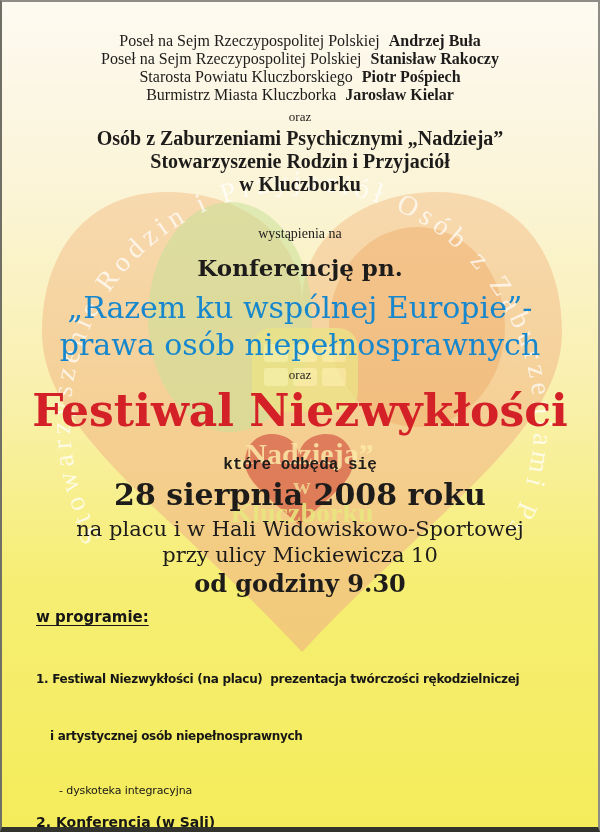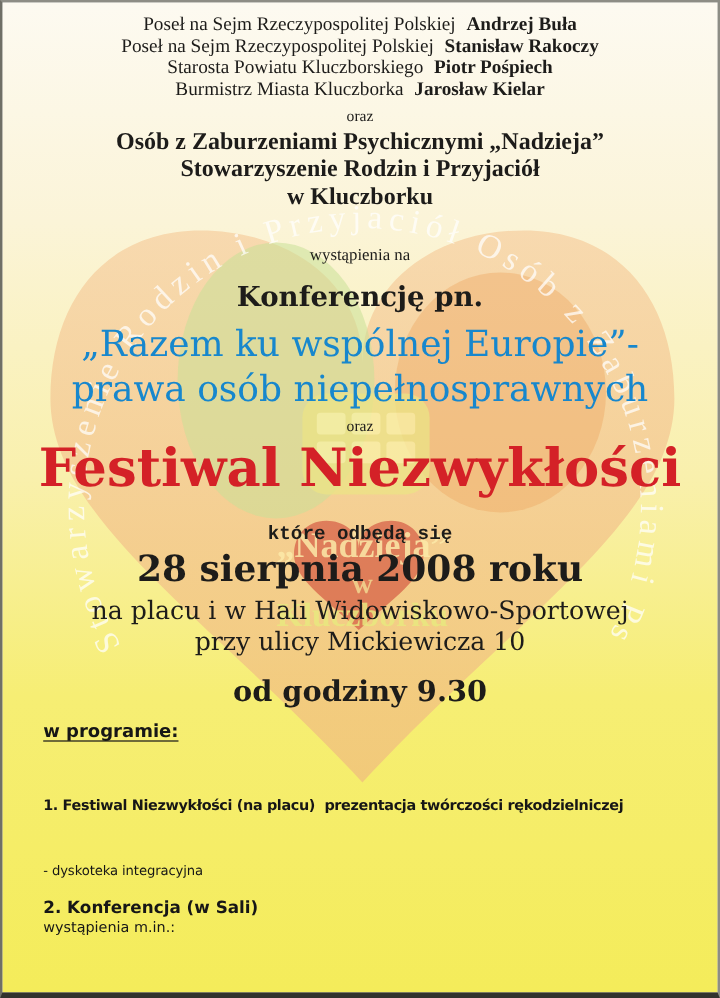--- a/index.html
+++ b/index.html
@@ -7,41 +7,41 @@
     width:600px;height:832px;position:relative;overflow:hidden;box-sizing:border-box;
     margin:0 auto;
     border-top:2px solid #8d8d85;
     border-left:2px solid #6f6f66;
     border-right:2px solid #8d8d85;
     border-bottom:5px solid #33332e;
     background:linear-gradient(180deg,#fdfaf1 0%,#fbf4d8 22%,#f9f0ac 48%,#f6ee74 70%,#f4ec5a 100%);
     font-family:"Liberation Serif", serif;
   }
   .watermark{position:absolute;inset:0;z-index:1;pointer-events:none;}
-  .content{position:absolute;inset:0;z-index:2;text-align:center;color:#1d1c1a;padding-top:10px;}
+  .content{position:absolute;inset:0;z-index:2;text-align:center;color:#1d1c1a;padding-top:30px;}
 
   .officials{font-size:16px;line-height:18px;}
   .officials .name{font-weight:bold;margin-left:9px;}
   .oraz{font-size:13px;line-height:15px;margin-top:5px;}
   .assoc{font-weight:bold;font-size:20px;line-height:23px;margin-top:3px;}
   .invite{font-size:14px;line-height:16px;margin-top:30px;}
   .conf-label{font-family:"DejaVu Serif",serif;font-weight:bold;font-size:23px;line-height:27px;margin-top:12px;}
   .conf-title{font-family:"DejaVu Serif",serif;font-weight:normal;font-size:30px;line-height:37px;margin-top:8px;color:#1787cd;}
   .oraz2{font-size:13px;line-height:15px;margin-top:4px;}
   .festival{font-family:"DejaVu Serif",serif;font-weight:bold;font-size:44px;line-height:46px;margin-top:6px;color:#d42127;}
   .which{font-family:Liberation Mono, monospace;font-weight:bold;font-size:16px;line-height:19px;margin-top:22px;}
   .date{font-family:"DejaVu Serif",serif;font-weight:bold;font-size:30px;line-height:35px;margin-top:2px;}
   .venue{font-family:"DejaVu Serif",serif;font-size:21px;line-height:26px;margin-top:4px;}
-  .time{font-family:"DejaVu Serif",serif;font-weight:bold;font-size:24px;line-height:28px;margin-top:14px;}
+  .time{font-family:"DejaVu Serif",serif;font-weight:bold;font-size:24px;line-height:28px;margin-top:2px;}
 
   .program{font-family:"DejaVu Sans",sans-serif;text-align:left;margin:10px 20px 0 34px;color:#161616;}
   .prog-heading{font-weight:bold;font-size:15px;line-height:18px;text-decoration:underline;text-underline-offset:3px;}
   .prog-item1{font-weight:bold;font-size:12px;line-height:19px;letter-spacing:-0.3px;margin-top:6px;white-space:pre;}
   .prog-item1-l2{margin-left:14px;}
-  .prog-sub{font-size:11px;line-height:14px;letter-spacing:-0.1px;margin-left:0;}
+  .prog-sub{font-size:11px;line-height:14px;letter-spacing:-0.1px;margin-left:23px;}
   .prog-item2{font-weight:bold;font-size:14px;line-height:17px;margin-top:16px;}
   .prog-sub2{font-size:12px;line-height:15px;}
   .speaker{font-size:11px;line-height:16.5px;letter-spacing:-0.2px;margin-left:14px;white-space:pre;}
 </style>
 </head>
 <body>
 
 <div class="poster">
 
   <svg class="watermark" viewBox="0 0 600 832" width="600" height="832" xmlns="http://www.w3.org/2000/svg">
@@ -137,20 +137,21 @@
       <div>przy ulicy Mickiewicza 10</div>
     </div>
 
     <div class="time">od godziny 9.30</div>
 
     <div class="program">
       <div class="prog-heading">w programie:</div>
 
       <div class="prog-item1">
         <div>1. Festiwal Niezwykłości (na placu)  prezentacja twórczości rękodzielniczej</div>
+        <div class="prog-item1-l2">i artystycznej osób niepełnosprawnych</div>
       </div>
       <div class="prog-sub">- dyskoteka integracyjna</div>
 
       <div class="prog-item2">2. Konferencja (w Sali)</div>
       <div class="prog-sub2">wystąpienia m.in.:</div>
 
       <div class="speaker">
         
       </div>
 

